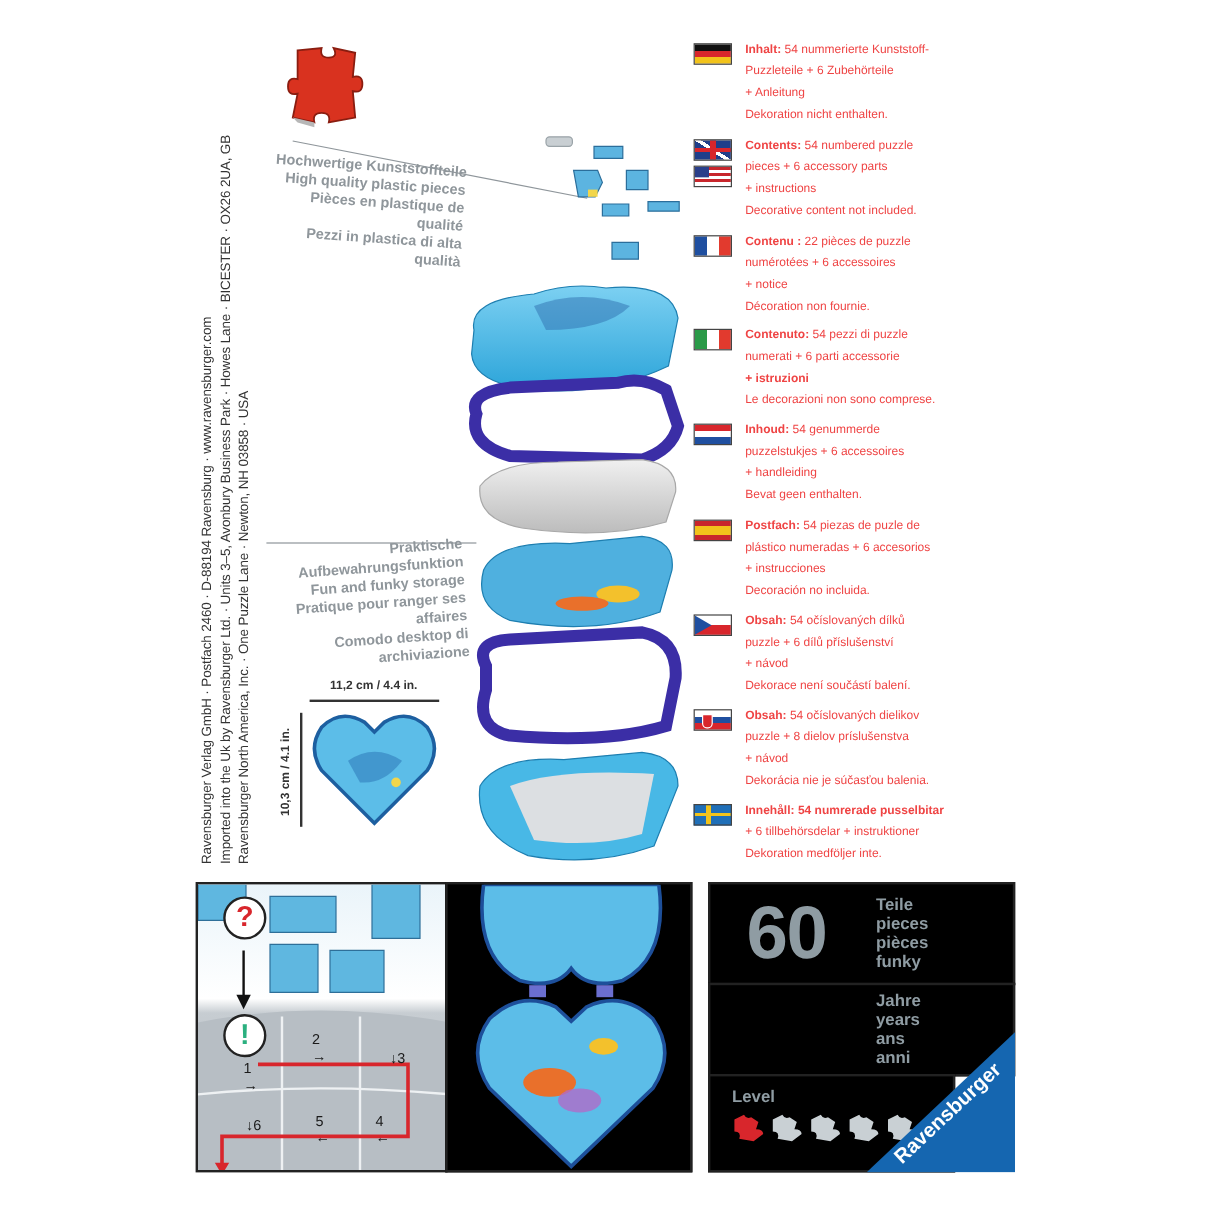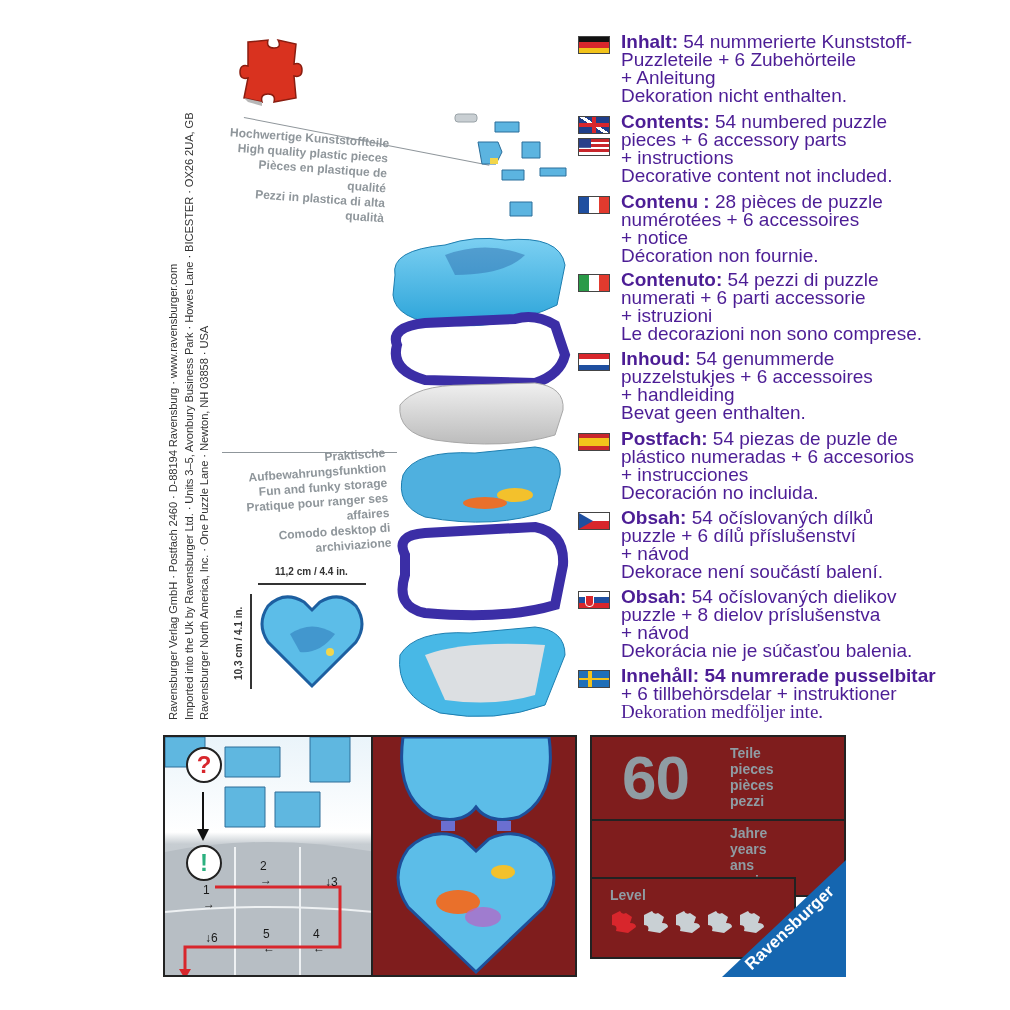--- a/index.html
+++ b/index.html
@@ -6,31 +6,31 @@
   body { width:1010px; height:1010px; position:relative; overflow:hidden; font-family:"Liberation Sans", sans-serif; color:#1a1a1a; }
   .abs { position:absolute; }
 
   
   .addr { position:absolute; left:166px; top:720px; width:690px; transform-origin:0 0; transform:rotate(-90deg); font-size:11.2px; line-height:15.5px; color:#333; white-space:nowrap; }
   .addr div { letter-spacing:-0.1px; }
 
   
   .lang { position:absolute; left:578px; width:300px; }
   .flag { position:absolute; left:0; width:32px; height:18px; border:1px solid #444; box-sizing:border-box; overflow:hidden; }
-  .lang-text { position:absolute; left:43px; top:-3px; font-size:19px; line-height:18px; white-space:nowrap; color:#4c1d95; }
+  .lang-text { position:absolute; left:43px; top:-3px; font-size:10px; line-height:18px; white-space:nowrap; color:#ef4444; }
   .lang-text b { font-weight:bold; }
 
   
   .callout { position:absolute; font-family:"Liberation Sans", sans-serif; color:#8f969b; font-weight:bold; font-size:12px; line-height:15px; text-align:right; }
   .callout .l { display:block; }
 
   .dim { position:absolute; font-size:10px; font-weight:bold; color:#333; }
 
   
-  .panel { position:absolute; border:2px solid #222; box-sizing:border-box; background:#7f1d1d; overflow:hidden; }
+  .panel { position:absolute; border:2px solid #222; box-sizing:border-box; background:#000000; overflow:hidden; }
   .bignum { position:absolute; font-weight:bold; color:#8f9ca3; font-size:62px; line-height:62px; letter-spacing:-1px; }
   .words { position:absolute; font-weight:bold; color:#8f9ca3; font-size:14px; line-height:16px; }
   .stars { position:absolute; display:flex; gap:4px; }
 </style>
 </head>
 <body>
 
 <div class="addr">
   <div>Ravensburger Verlag GmbH · Postfach 2460 · D-88194 Ravensburg · www.ravensburger.com</div>
   <div>Imported into the Uk by Ravensburger Ltd. · Units 3–5, Avonbury Business Park · Howes Lane · BICESTER · OX26 2UA, GB</div>
@@ -126,32 +126,32 @@
       <div class="lang-text">
         <div><b>Contents:</b><span style="white-space: pre;"> 54 numbered puzzle</span></div>
         <div><span style="white-space: pre;">pieces + 6 accessory parts</span></div>
         <div><span style="white-space: pre;">+ instructions</span></div>
         <div><span style="white-space: pre;">Decorative content not included.</span></div>
       </div>
     </div>
     <div class="lang" style="top: 196px;">
       <div class="flag" style="top: 0px; background: linear-gradient(90deg, rgb(31, 79, 160) 0px, rgb(31, 79, 160) 33%, rgb(255, 255, 255) 33%, rgb(255, 255, 255) 66%, rgb(226, 58, 46) 66%);"></div>
       <div class="lang-text">
-        <div><b>Contenu :</b><span style="white-space: pre;"> 28 pièces de puzzle</span></div>
+        <div><b>Contenu :</b><span style="white-space: pre;"> 22 pièces de puzzle</span></div>
         <div><span style="white-space: pre;">numérotées + 6 accessoires</span></div>
         <div><span style="white-space: pre; text-align: right;">+ notice</span></div>
         <div><span style="white-space: pre;">Décoration non fournie.</span></div>
       </div>
     </div>
     <div class="lang" style="top: 274px;">
       <div class="flag" style="top: 0px; background: linear-gradient(90deg, rgb(42, 154, 72) 0px, rgb(42, 154, 72) 33%, rgb(255, 255, 255) 33%, rgb(255, 255, 255) 66%, rgb(226, 58, 46) 66%);"></div>
       <div class="lang-text">
         <div><b>Contenuto:</b><span style="white-space: pre;"> 54 pezzi di puzzle</span></div>
         <div><span style="white-space: pre;">numerati + 6 parti accessorie</span></div>
-        <div><span style="white-space: pre;">+ istruzioni</span></div>
+        <div><span style="white-space: pre; font-weight: bold;">+ istruzioni</span></div>
         <div><span style="white-space: pre;">Le decorazioni non sono comprese.</span></div>
       </div>
     </div>
     <div class="lang" style="top: 353px;">
       <div class="flag" style="top: 0px; background: linear-gradient(rgb(216, 38, 44) 0px, rgb(216, 38, 44) 33%, rgb(255, 255, 255) 33%, rgb(255, 255, 255) 66%, rgb(31, 79, 160) 66%);"></div>
       <div class="lang-text">
         <div><b>Inhoud:</b><span style="white-space: pre;"> 54 genummerde</span></div>
         <div><span style="white-space: pre;">puzzelstukjes + 6 accessoires</span></div>
         <div><span style="white-space: pre;">+ handleiding</span></div>
         <div><span style="white-space: pre;">Bevat geen enthalten.</span></div>
@@ -186,21 +186,21 @@
         <div><span style="white-space: pre;">puzzle + 8 dielov príslušenstva</span></div>
         <div><span style="white-space: pre;">+ návod</span></div>
         <div><span style="white-space: pre;">Dekorácia nie je súčasťou balenia.</span></div>
       </div>
     </div>
     <div class="lang" style="top: 670px;">
       <div class="flag" style="top: 0px; background: linear-gradient(90deg, transparent 0px, transparent 30%, rgb(242, 195, 27) 30%, rgb(242, 195, 27) 44%, transparent 44%), linear-gradient(transparent 0px, transparent 42%, rgb(242, 195, 27) 42%, rgb(242, 195, 27) 58%, transparent 58%), rgb(31, 111, 184);"></div>
       <div class="lang-text">
         <div><b>Innehåll:</b><span style="white-space: pre; font-weight: bold;"> 54 numrerade pusselbitar</span></div>
         <div><span style="white-space: pre;">+ 6 tillbehörsdelar + instruktioner</span></div>
-        <div><span style="white-space: pre; font-family: Liberation Serif, serif;">Dekoration medföljer inte.</span></div>
+        <div><span style="white-space: pre;">Dekoration medföljer inte.</span></div>
       </div>
     </div>
   </div>
 
 <div class="panel" style="left:163px;top:735px;width:210px;height:242px;background:linear-gradient(#eaf4fa 0%, #ffffff 40%, #c7cdd2 45%, #a9b0b6 100%)">
   <svg class="abs" style="left:0;top:0" width="210" height="242" viewBox="0 0 210 242">
     <g fill="#5fb7e0" stroke="#2e6f99">
       <path d="M0 0 h40 v30 h-40 z"></path>
       <path d="M60 10 h55 v30 h-55 z"></path>
       <path d="M145 0 h40 v45 h-40 z"></path>
@@ -239,32 +239,32 @@
     <ellipse cx="110" cy="180" rx="18" ry="10" fill="#b06bc8" opacity="0.8"></ellipse>
   </svg>
 </div>
 
 <div class="panel" style="left:590px;top:735px;width:256px;height:86px">
   <div class="bignum" style="left:30px;top:10px">60</div>
   <div class="words" style="left:138px;top:8px">
     <div>Teile</div>
     <div>pieces</div>
     <div>pièces</div>
-    <div>pezzi</div>
+    <div>funky</div>
   </div>
 </div>
 <div class="panel" style="left:590px;top:819px;width:256px;height:78px">
   <div class="words" style="left:138px;top:4px">
     <div>Jahre</div>
     <div>years</div>
     <div>ans</div>
     <div>anni</div>
   </div>
 </div>
-<div class="panel" style="left:590px;top:877px;width:206px;height:82px;border-top:2px solid #222">
+<div class="panel" style="left:590px;top:895px;width:206px;height:82px;border-top:2px solid #222">
   <div class="words" style="left:18px;top:8px">Level</div>
   <div class="stars" style="left:18px;top:30px">
     <svg width="28" height="26" viewBox="0 0 28 26">
         <path d="M2 6 L10 2 Q12 6 16 4 L22 8 L20 14 Q26 14 26 18 L18 24 L6 22 Q8 16 2 16 Z" fill="#d8262c"></path>
       </svg>
     <svg width="28" height="26" viewBox="0 0 28 26">
         <path d="M2 6 L10 2 Q12 6 16 4 L22 8 L20 14 Q26 14 26 18 L18 24 L6 22 Q8 16 2 16 Z" fill="#c9d0d4"></path>
       </svg>
     <svg width="28" height="26" viewBox="0 0 28 26">
         <path d="M2 6 L10 2 Q12 6 16 4 L22 8 L20 14 Q26 14 26 18 L18 24 L6 22 Q8 16 2 16 Z" fill="#c9d0d4"></path>

